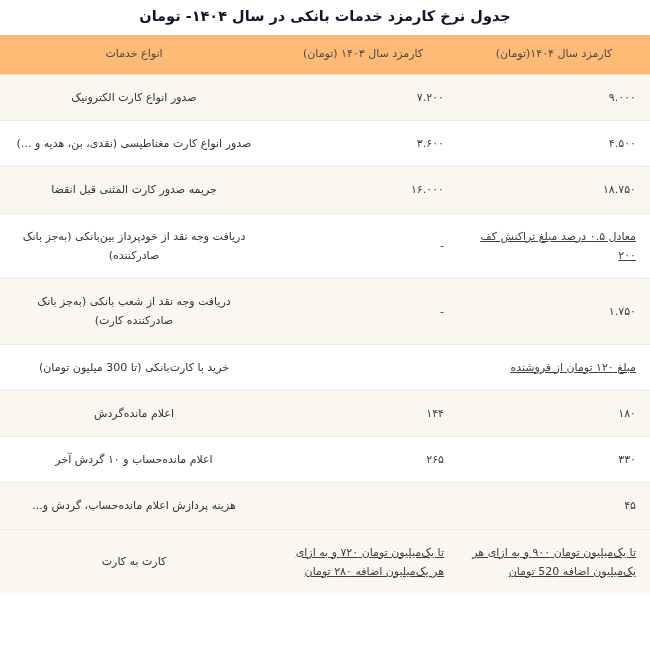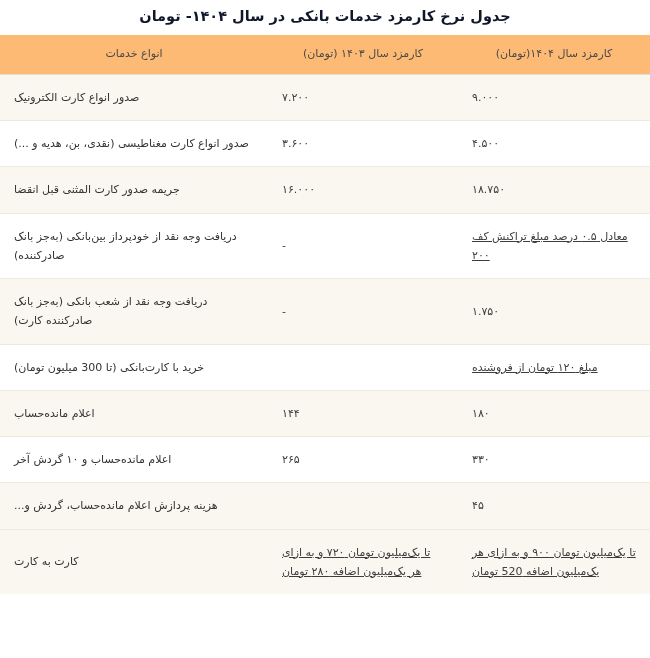--- a/index.html
+++ b/index.html
@@ -46,29 +46,30 @@
     font-weight: normal;
     color: #4a4a4a;
     padding: 11px 12px;
     text-align: center;
     border-bottom: 1px solid #e4ded2;
     line-height: 1.5;
   }
   tbody td {
     font-size: 11px;
     padding: 13px 14px;
-    text-align: left;
+    text-align: right;
     line-height: 1.75;
     color: #3d3d3d;
     vertical-align: middle;
     border-bottom: 1px solid #efeade;
   }
   tbody tr:nth-child(odd) { background: #faf7f1; }
   tbody tr:nth-child(even) { background: #ffffff; }
   tbody td.service {
+    text-align: center;
     color: #333333;
   }
   tbody tr.last-row td { border-bottom: none; }
   tbody tr.last-row { background: #faf7f1; }
   .num { direction: rtl; unicode-bidi: isolate; white-space: nowrap; }
   .wrap { white-space: normal; text-decoration: underline; }
 </style>
 </head>
 <body>
 
@@ -124,21 +125,21 @@
       <tr>
         <td class="wrap">مبلغ ۱۲۰ تومان از فروشنده</td>
         <td class="num"></td>
         <td class="service">خرید با کارت‌بانکی (تا 300 میلیون تومان)</td>
       </tr>
 
 
       <tr>
         <td class="num">۱۸۰</td>
         <td class="num">۱۴۴</td>
-        <td class="service">اعلام مانده‌حساب</td>
+        <td class="service">اعلام مانده‌گردش</td>
       </tr>
 
       <tr>
         <td class="num">۳۳۰</td>
         <td class="num">۲۶۵</td>
         <td class="service">اعلام مانده‌حساب و ۱۰ گردش آخر</td>
       </tr>
 
       <tr>
         <td class="num">۴۵</td>

